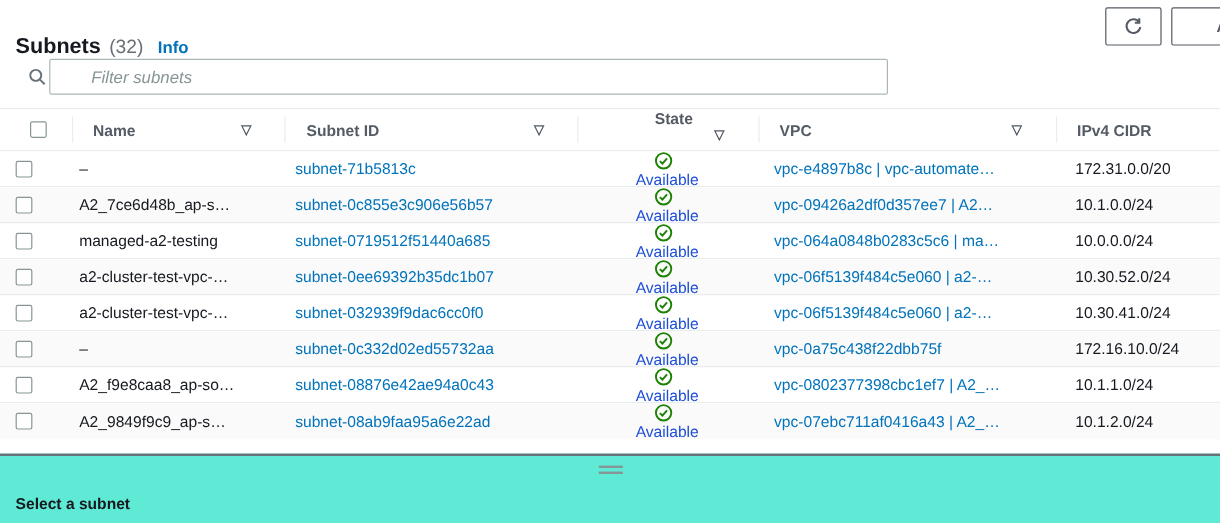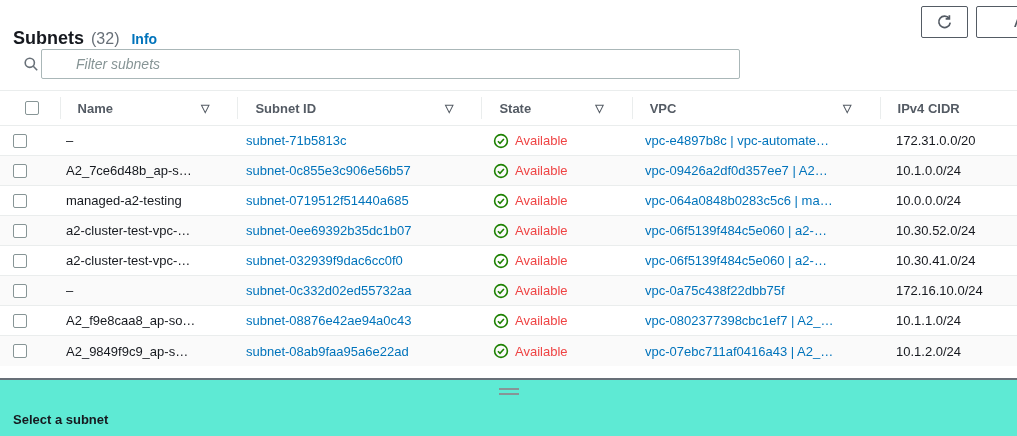--- a/index.html
+++ b/index.html
@@ -36,29 +36,29 @@
     transform: translateY(-50%); width: 1px; height: 22px; background: #eaeded; }
   .th .sort { margin-left: auto; margin-right: 20px; font-size: 11px; color: #545b64; }
   .tr { display: flex; align-items: center; height: 30px; border-bottom: 1px solid #eaeded; }
   .tbody .tr:nth-child(even) { background: #fafafa; }
   .tbody .tr:last-child { border-bottom: none; }
   .td { height: 100%; display: flex; align-items: center; white-space: nowrap; overflow: hidden; }
 
   .col-check { width: 48px; padding-left: 13px; }
   .col-name  { width: 180px; padding: 0 8px 0 18px; }
   .col-id    { width: 247px; padding: 0 8px 0 18px; }
-  .col-state { width: 152px; padding: 0 8px 0 18px; }
+  .col-state { width: 152px; padding: 0 8px 0 18px; flex-direction: column; }
   .col-vpc   { width: 251px; padding: 0 8px 0 18px; }
   .col-cidr  { width: 139px; padding: 0 8px 0 18px; }
 
   .checkbox { display: inline-block; width: 14px; height: 14px; background: #fff;
     border: 1px solid #879596; border-radius: 2px; cursor: pointer; }
   .link { color: #0073bb; text-decoration: none; cursor: pointer; }
   .state-icon { width: 16px; height: 16px; margin-right: 6px; flex: 0 0 auto; }
-  .state-text { color: #ef4444; }
+  .state-text { color: #1d4ed8; }
 
   
   .bottom-panel { position: absolute; left: 0; top: 378px; width: 1017px; height: 68px;
     background: #5eead4; border-top: 2px solid #687078; }
   .drag-handle { position: absolute; left: 50%; top: 8px; transform: translateX(-50%);
     width: 20px; cursor: row-resize; }
   .drag-handle span { display: block; height: 2px; background: #879596; margin-bottom: 3px; }
   .panel-title { position: absolute; left: 13px; top: 32px; font-weight: bold; font-size: 13px; color: #16191f; }
 </style>
 </head>

